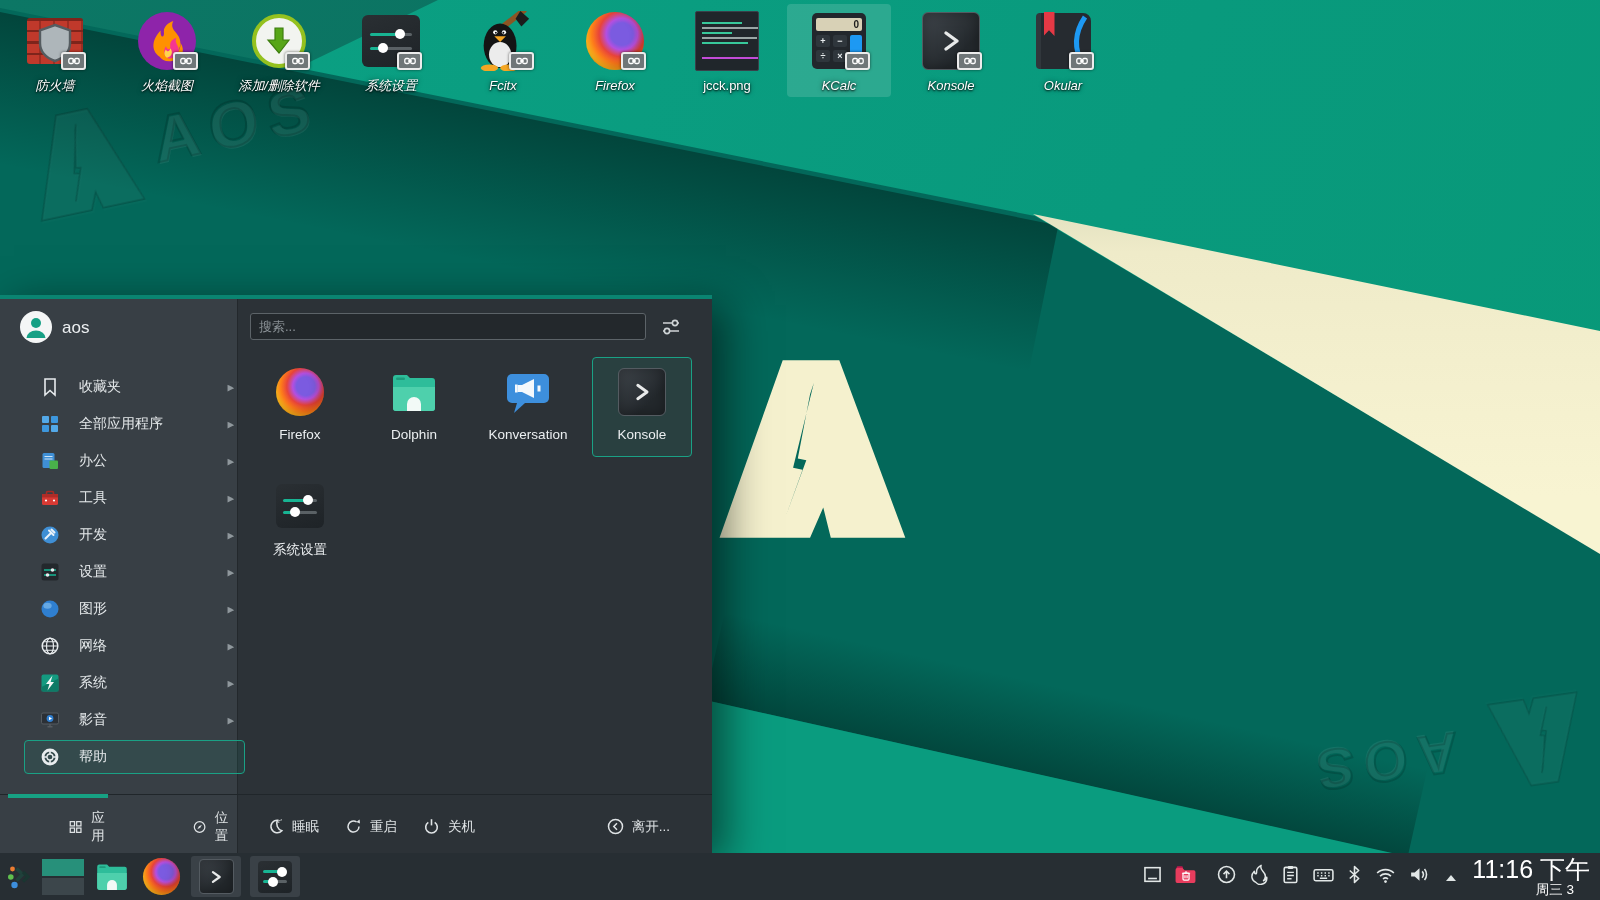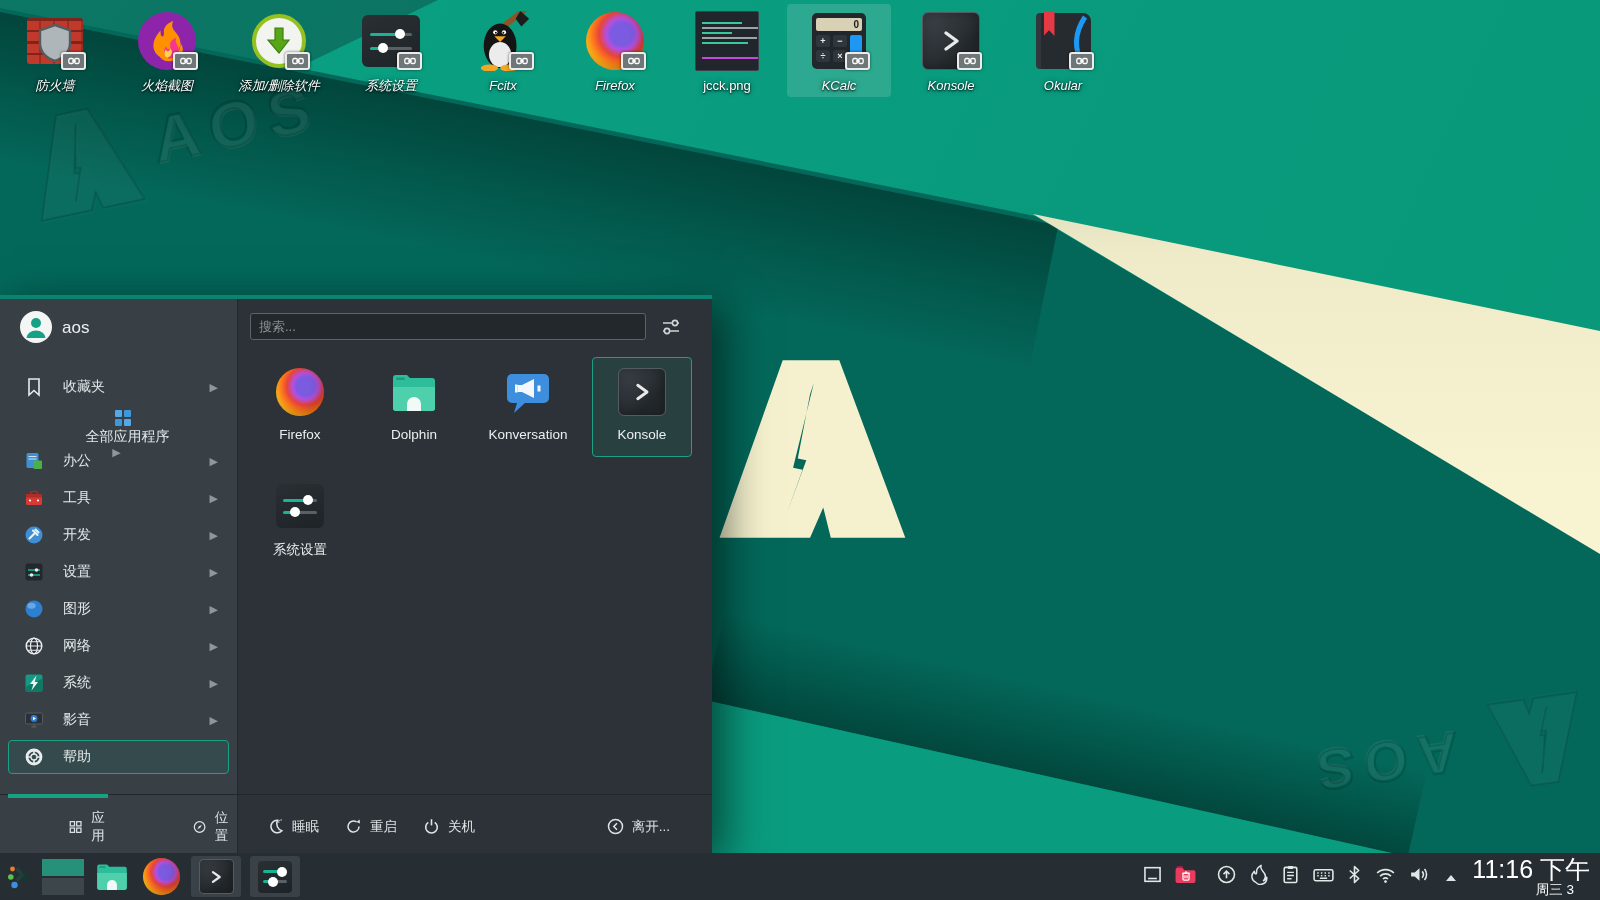--- a/index.html
+++ b/index.html
@@ -96,22 +96,22 @@
   .sidebar-bg{left:0;top:0;width:237px;height:100%;background:#383F45;
      border-right:1px solid #23282C;}
   .l-avatar{left:20px;top:12px;width:32px;height:32px;border-radius:50%;background:#F4F6F6;
      display:flex;align-items:center;justify-content:center;overflow:hidden;}
   .l-user{left:62px;top:19px;font-size:17px;color:#ECEFF1;}
   .l-search{left:250px;top:14px;width:396px;height:27px;background:#23282C;
      border:1px solid #5C6368;border-radius:3px;color:#ef4444;font-size:13px;
      padding:0 8px;box-sizing:border-box;outline:none;font-family:inherit;}
   .l-search::placeholder{color:#8B9297;}
   .l-config{left:660px;top:17px;}
-  .srow{position:absolute;left:8px;width:221px;height:34px;display:flex;align-items:center;
-     border:1px solid transparent;border-radius:4px;padding:0 6px;box-sizing:border-box;}
+  .srow{position:absolute;left:24px;width:221px;height:34px;display:flex;align-items:center;
+     border:1px solid transparent;border-radius:4px;padding:0 6px;box-sizing:border-box;font-family:Liberation Mono, monospace;}
   .srow.sel{border-color:#1AA185;background:rgba(24,160,132,.12);}
   .sic{width:22px;height:22px;margin-left:8px;display:flex;align-items:center;justify-content:center;}
   .slabel{margin-left:18px;font-size:14px;color:#E4E8EA;flex:1;}
   .arr{color:#8F979C;font-size:11px;margin-right:4px;}
   .gtile{position:absolute;width:100px;height:100px;border:1px solid transparent;border-radius:4px;
      display:flex;flex-direction:column;align-items:center;box-sizing:border-box;padding-top:9px;}
   .gtile.sel{border-color:#1AA185;background:rgba(24,160,132,.13);}
   .gico{width:50px;height:50px;display:flex;align-items:center;justify-content:center;}
   .glabel{margin-top:10px;font-size:13.5px;color:#ECEFF1;}
   .l-footer{left:0;top:495px;width:712px;height:63px;border-top:1px solid #20262A;}
@@ -379,21 +379,21 @@
 
   <div class="srow" style="top:71px;">
     <span class="sic">
         <svg width="20" height="20" viewBox="0 0 20 20">
           <path d="M5 2 h10 v16 l-5-4.5 L5 18 Z" fill="none" stroke="#E8ECEE" stroke-width="1.6"></path>
         </svg>
       </span>
     <span class="slabel">收藏夹</span>
       <span class="arr">▶</span>
   </div>
-  <div class="srow" style="top:108px;flex-direction:column;">
+  <div class="srow" style="top:108px;">
     <span class="sic">
         <svg width="20" height="20" viewBox="0 0 20 20">
           <rect x="2" y="2" width="7" height="7" rx="1" fill="#53A9E8"></rect>
           <rect x="11" y="2" width="7" height="7" rx="1" fill="#3D97DD"></rect>
           <rect x="2" y="11" width="7" height="7" rx="1" fill="#3D97DD"></rect>
           <rect x="11" y="11" width="7" height="7" rx="1" fill="#53A9E8"></rect>
         </svg>
       </span>
     <span class="slabel">全部应用程序</span>
       <span class="arr">▶</span>

